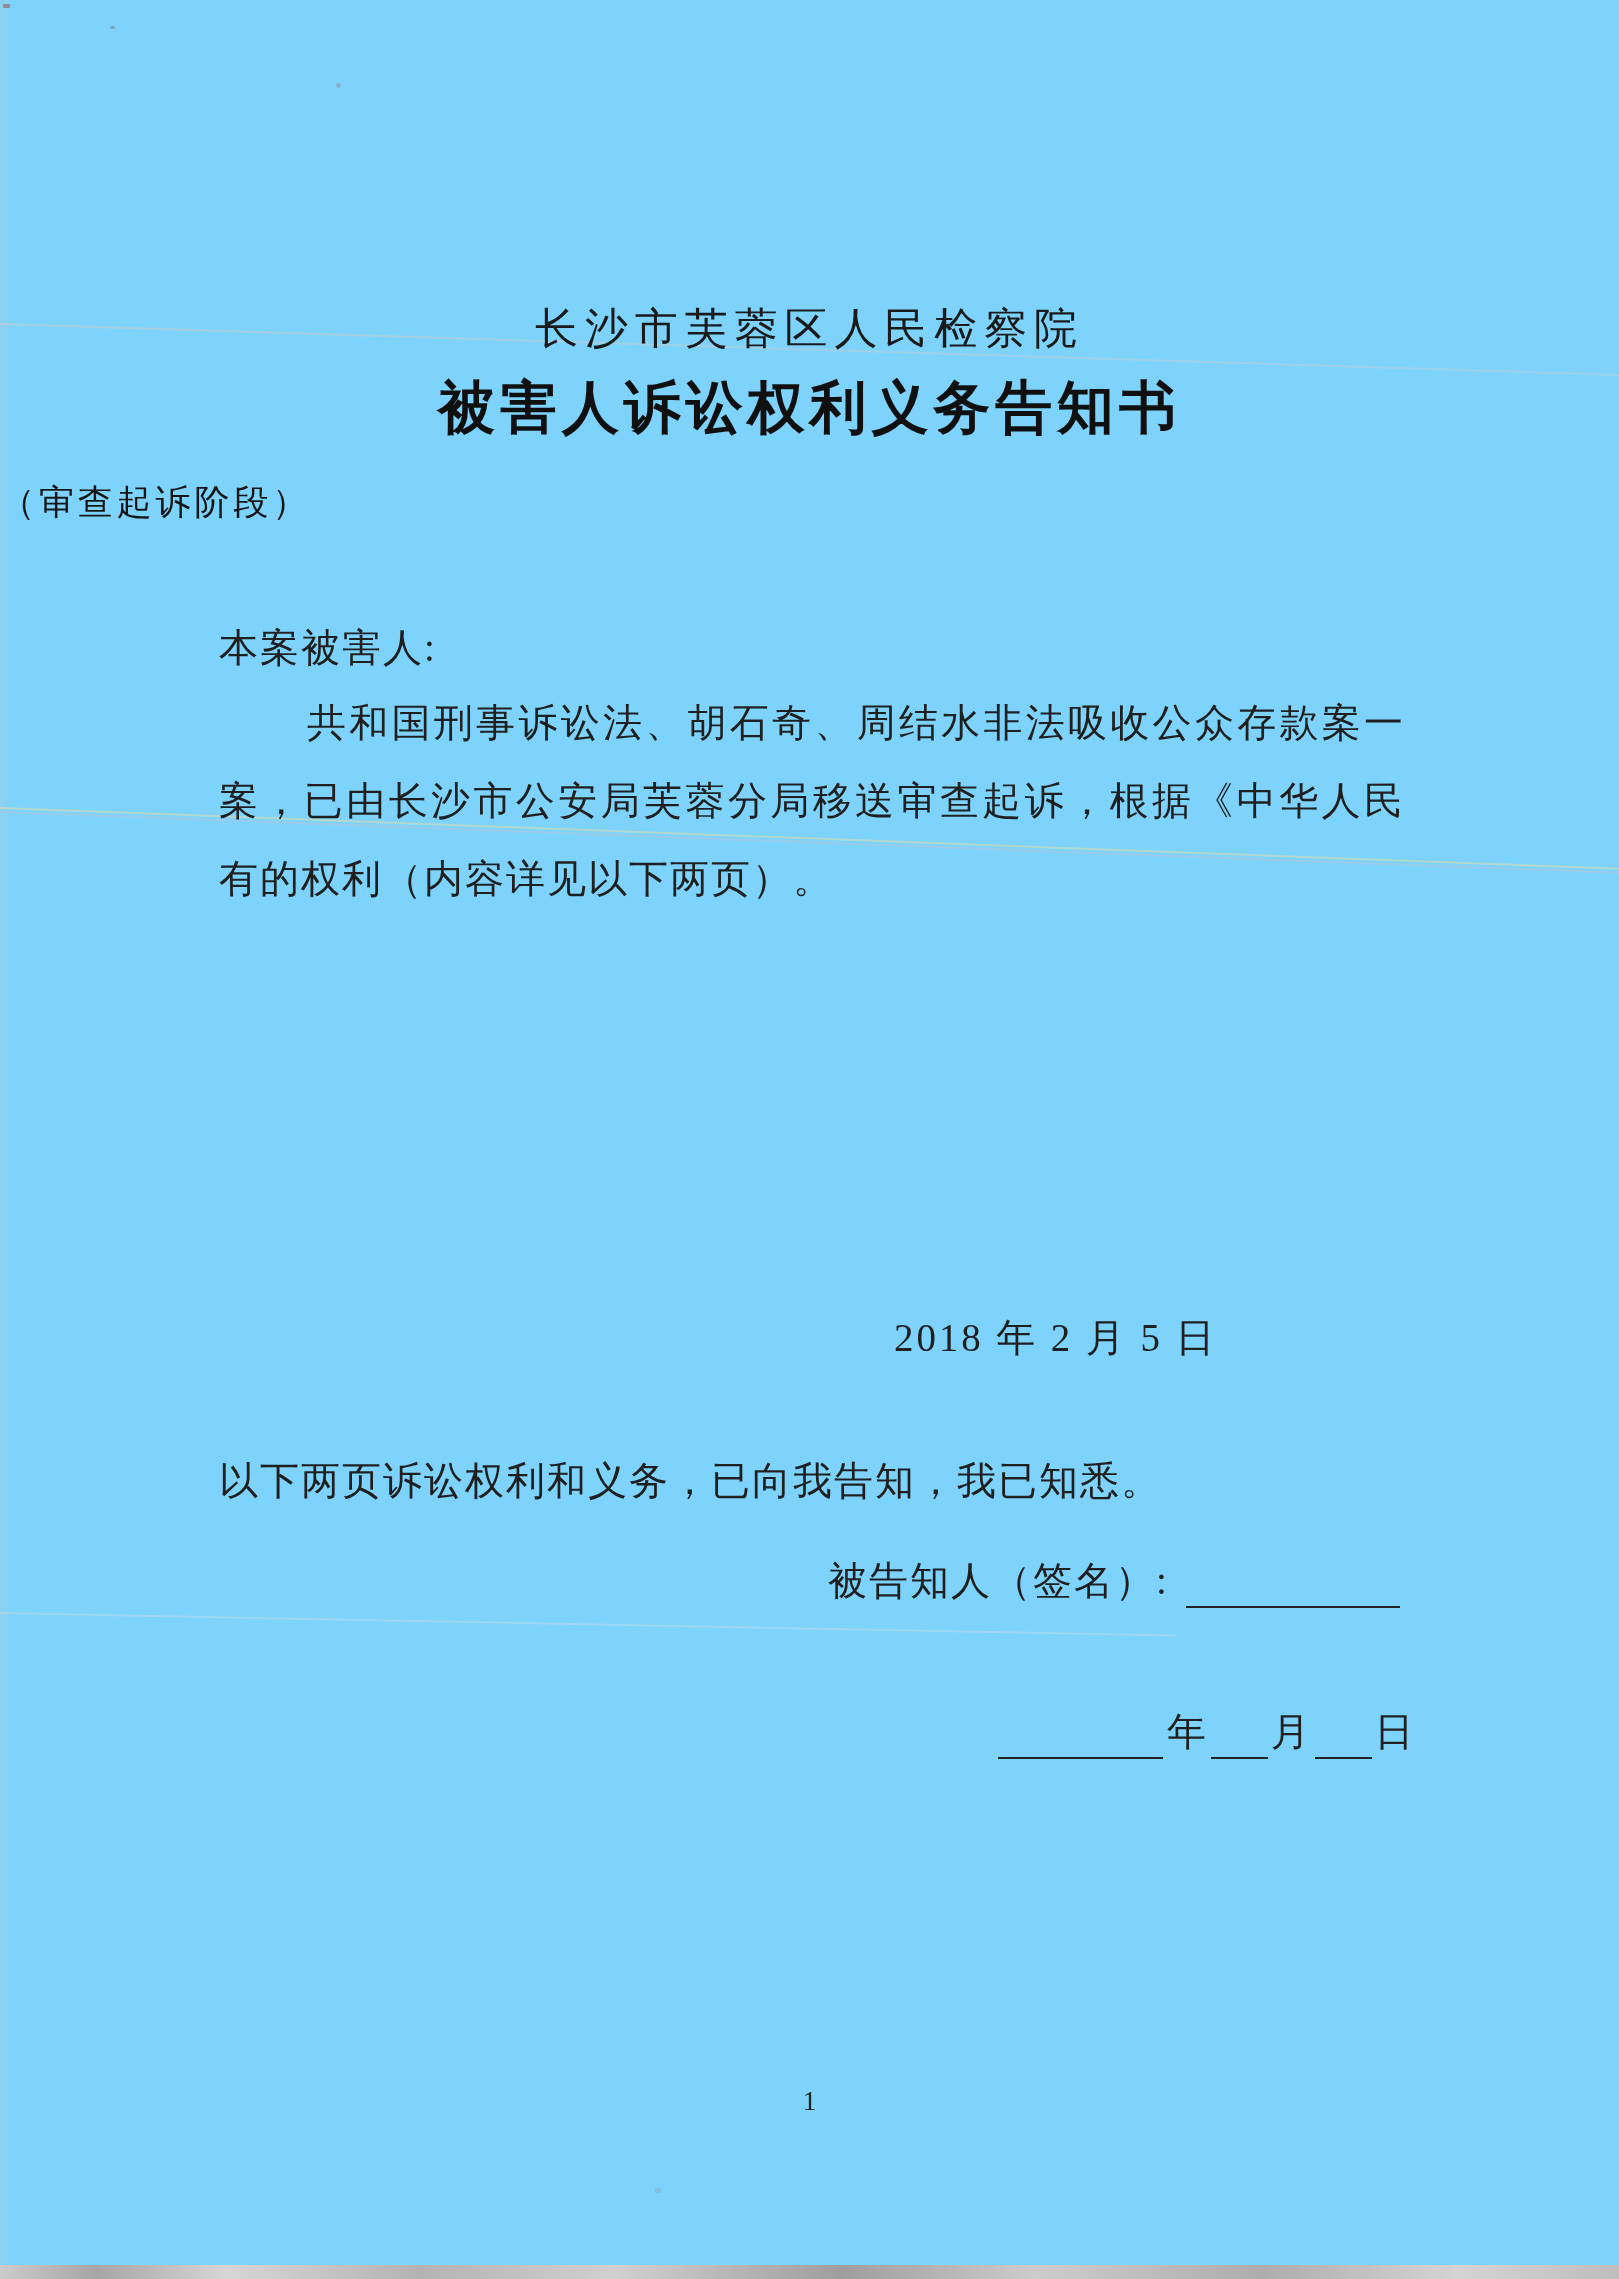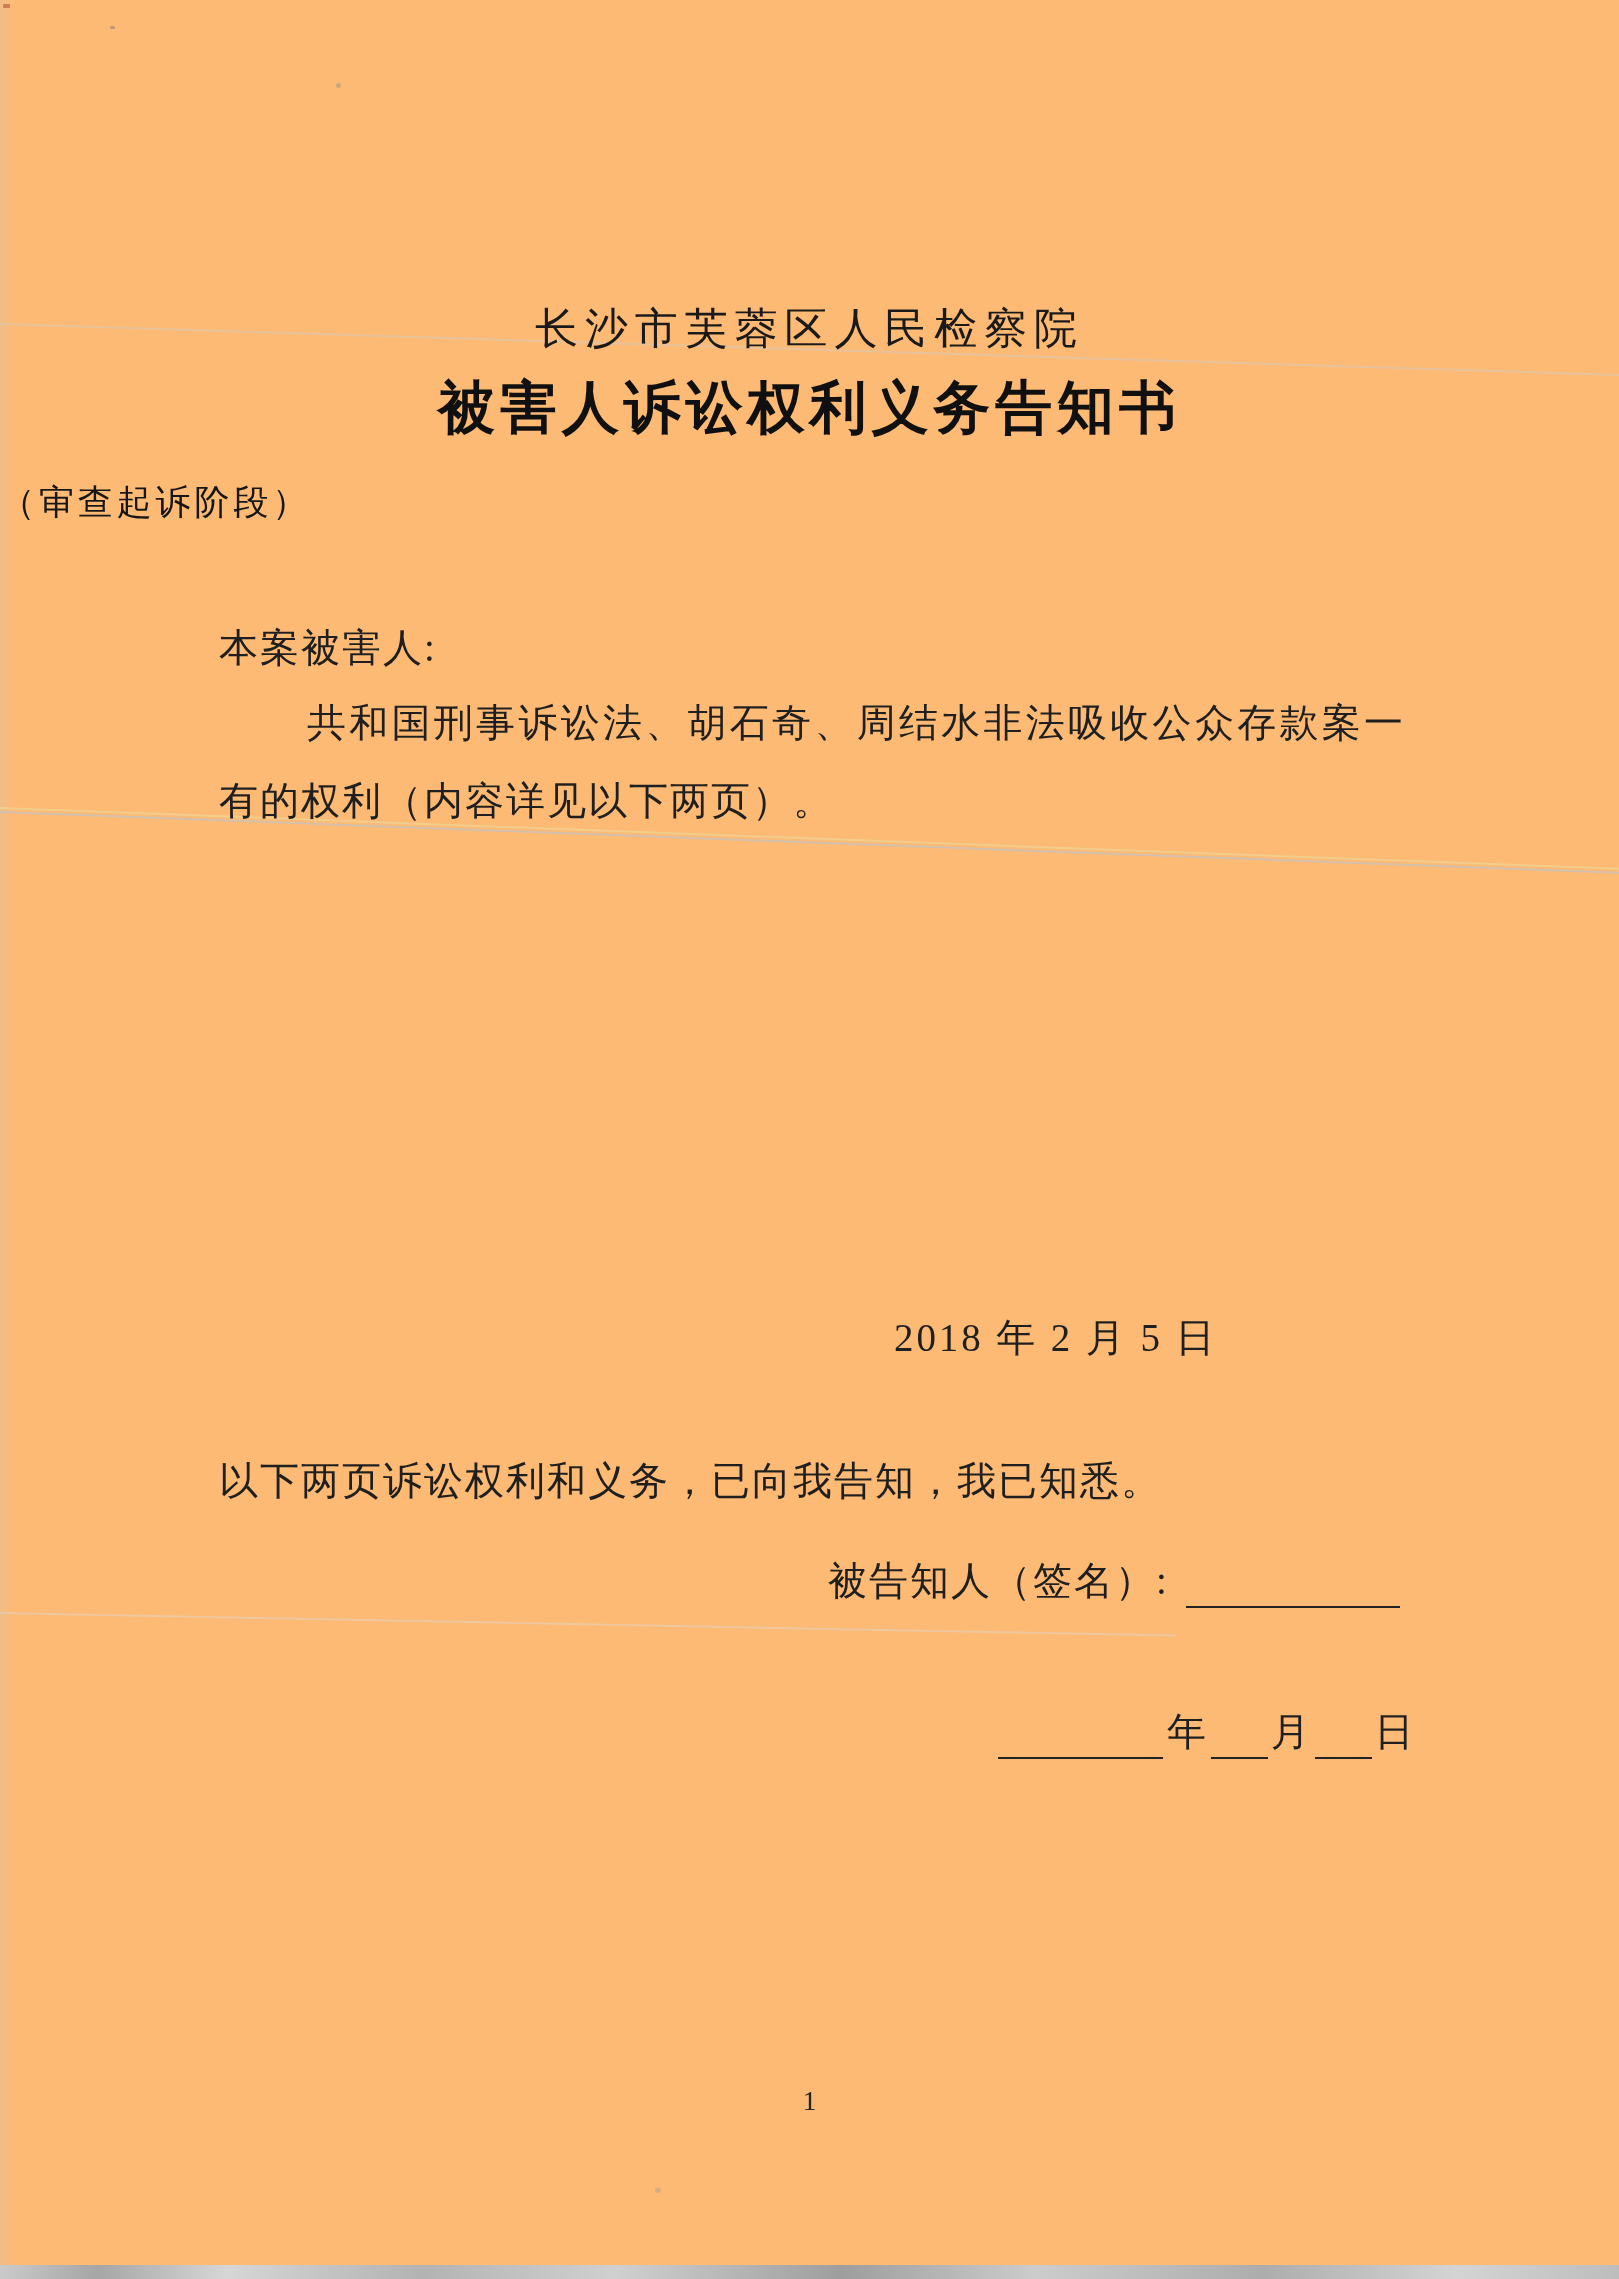--- a/index.html
+++ b/index.html
@@ -1,20 +1,20 @@
 <!DOCTYPE html>
 <html><head>
 <meta charset="utf-8">
 <style>
   html, body { margin: 0; padding: 0; background: #ffffff; }
   .page {
     position: relative;
     width: 1619px;
     height: 2280px;
-    background: #fdba74;
+    background: #7dd3fc;
     overflow: hidden;
     font-family: "Liberation Serif", "DejaVu Serif", serif;
     color: #1f1f1f;
   }
   
   .org {
     position: absolute; top: 300px; left: 0; width: 100%;
     text-align: center; font-size: 43px; letter-spacing: 6.9px; color: #1a1a1a;
     white-space: nowrap;
   }
@@ -132,20 +132,21 @@
   <div class="speck speck-4"></div>
 
   <div class="org">长沙市芙蓉区人民检察院</div>
   <div class="title">被害人诉讼权利义务告知书</div>
   <div class="subtitle">（审查起诉阶段）</div>
 
   <div class="victim">本案被害人:</div>
 
   <div class="para">
     <div class="pline indent justify">共和国刑事诉讼法、胡石奇、周结水非法吸收公众存款案一</div>
+    <div class="pline justify">案，已由长沙市公安局芙蓉分局移送审查起诉，根据《中华人民</div>
     <div class="pline">有的权利（内容详见以下两页）。</div>
   </div>
 
   <div class="issue-date">2018 年 2 月 5 日</div>
 
   <div class="ack">以下两页诉讼权利和义务，已向我告知，我已知悉。</div>
 
   <div class="sig-row">
     <span>被告知人（签名）:</span><span class="sig-blank"></span>
   </div>

